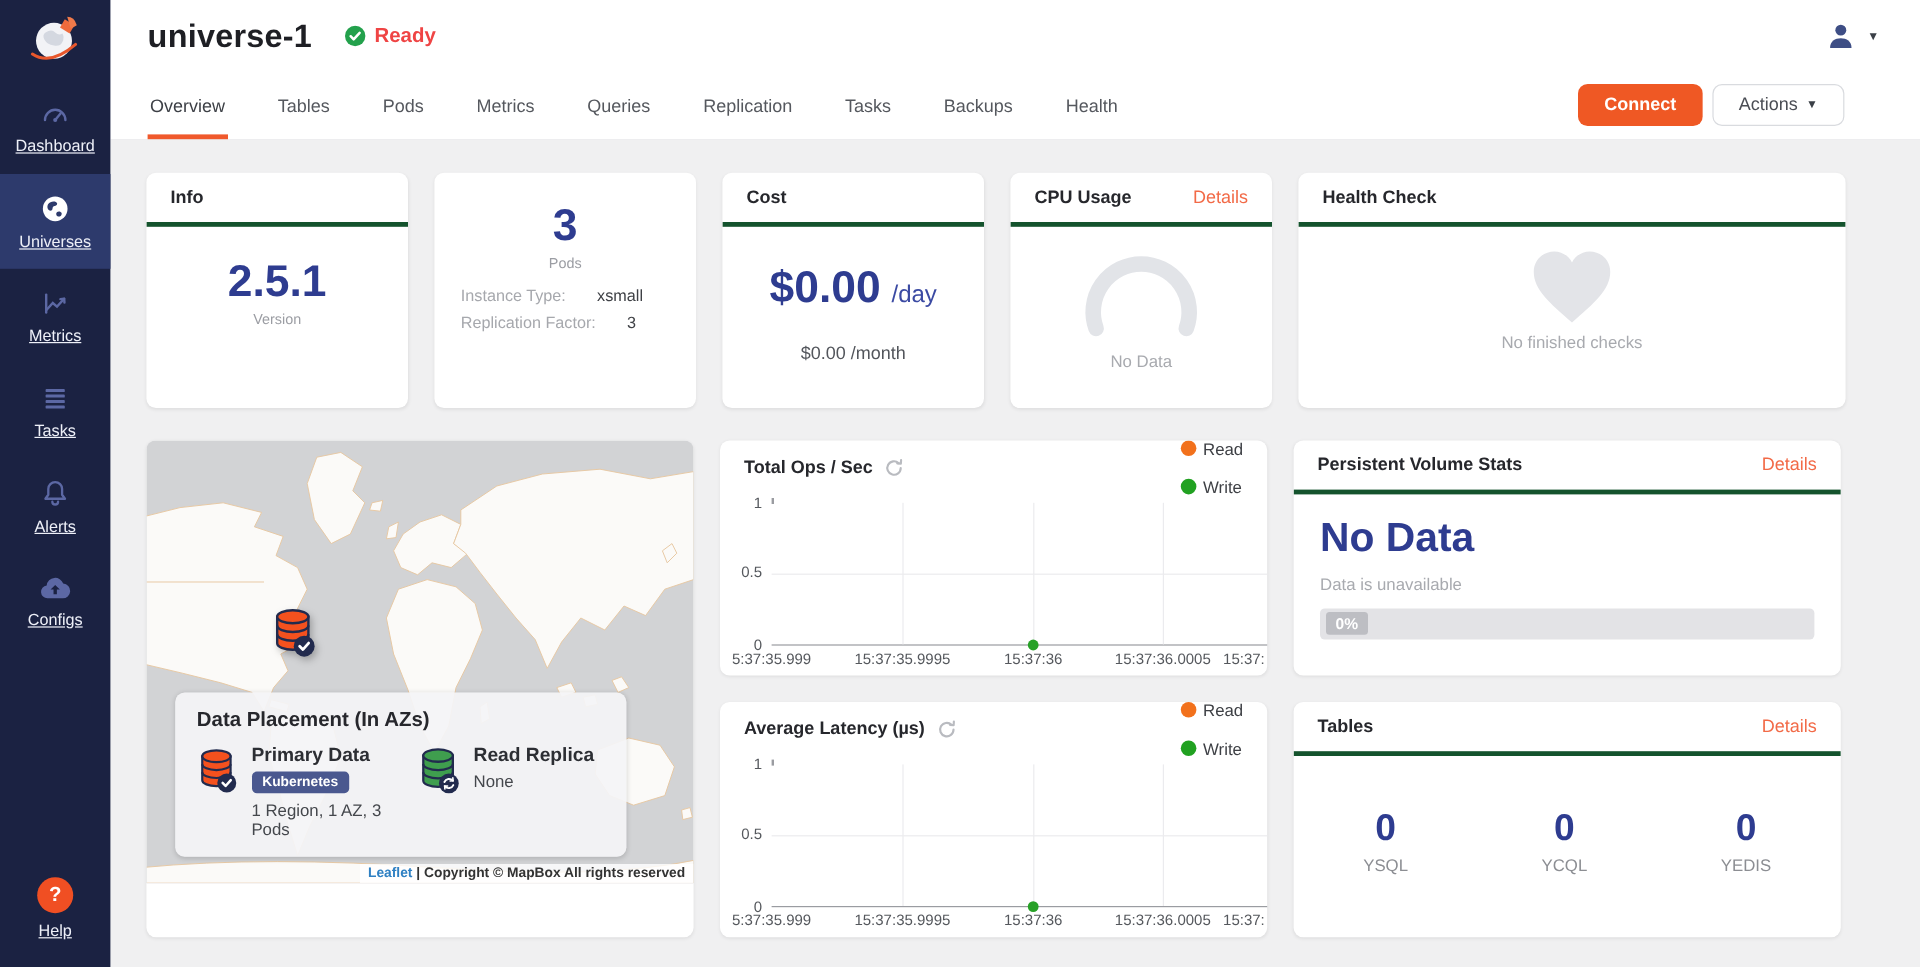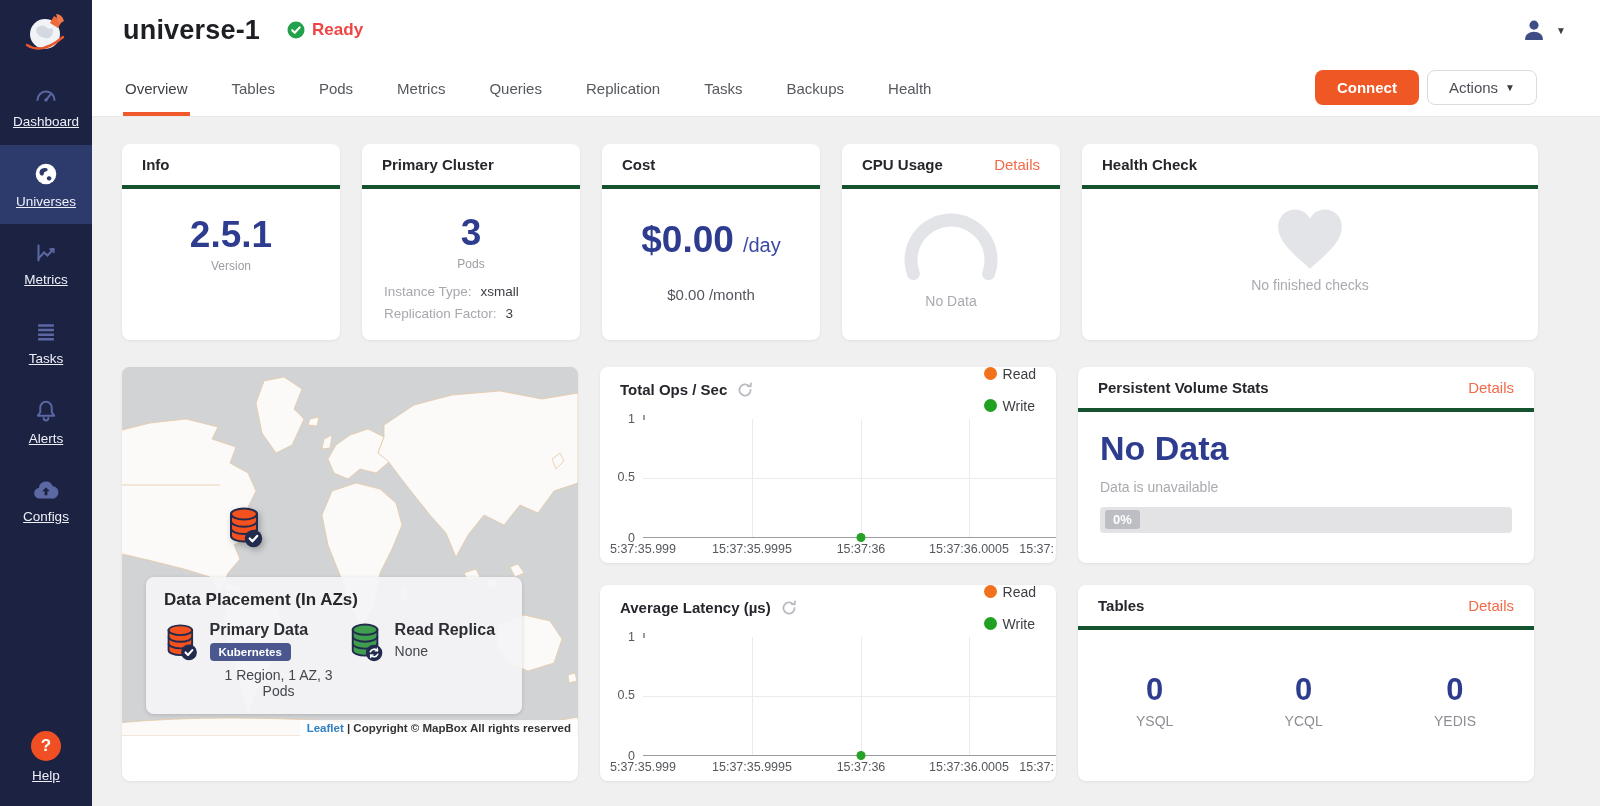--- a/index.html
+++ b/index.html
@@ -51,21 +51,21 @@
   .h414 { height:414px; }
   .card-h { display:flex; align-items:center; justify-content:space-between; padding:0 20px;
     height:45px; font-size:15px; font-weight:bold; color:#26272c; border-bottom:4px solid #14532d; }
   .card-h.no-line { border-bottom:none; }
   .details-link { font-weight:normal; color:#f26a47; font-size:15px; cursor:pointer; }
 
   .center-body { text-align:center; padding-top:26px; }
   .big-num { font-size:37px; font-weight:bold; color:#2e3c90; line-height:1.1; }
   .big-label { font-size:12px; color:#9b9da3; margin-top:3px; }
   .kv-rows { margin:13px 22px 0; }
-  .kv { display:flex; gap:9px; font-size:13.5px; margin-bottom:7px; }
+  .kv { display:flex; gap:26px; font-size:13.5px; margin-bottom:7px; }
   .kv .k { color:#a6a8ad; } .kv .v { color:#3e4045; }
 
   .cost-line { display:flex; align-items:baseline; justify-content:center; gap:9px; padding-top:30px; }
   .cost-val { font-size:37px; font-weight:bold; color:#2e3c90; }
   .cost-unit { font-size:20px; color:#3b4aa3; }
   .cost-sub { text-align:center; font-size:15px; color:#53565c; margin-top:25px; }
 
   .empty-txt { text-align:center; font-size:14px; color:#a8aaaf; }
   .gauge-wrap { display:flex; justify-content:center; margin-top:16px; }
   .heart-wrap { display:flex; justify-content:center; margin-top:16px; }
@@ -78,21 +78,21 @@
   .dp-panel { position:absolute; left:24px; bottom:22px; width:376px; background:rgba(244,244,246,.93);
     border-radius:8px; padding:13px 18px 15px; box-shadow:0 1px 4px rgba(0,0,0,.15); }
   .dp-title { font-size:17px; font-weight:bold; color:#26272c; margin-bottom:11px; }
   .dp-row { display:flex; }
   .dp-group { display:flex; gap:11px; }
   .dp-group.first { width:54%; }
   .dp-name { font-size:16px; font-weight:bold; color:#2c2e33; }
   .dp-sub { font-size:14px; color:#44474c; margin-top:4px; }
   .k8s-badge { display:inline-block; background:#4a588f; color:#fff; font-size:11.5px; font-weight:bold;
     border-radius:4px; padding:3px 9px; margin-top:4px; }
-  .dp-caption { font-size:14px; color:#44474c; margin-top:6px;text-align:center; }
+  .dp-caption { font-size:14px; color:#44474c; margin-top:6px; }
   .attribution { position:absolute; right:0; bottom:0; background:rgba(255,255,255,.82);
     font-size:11.5px; font-weight:bold; color:#333; padding:2px 7px; }
   .attribution .leaf { color:#2f80c3; cursor:pointer; }
 
   
   .chart-title-grp { display:flex; align-items:center; gap:10px; }
   .legend { display:flex; gap:16px; font-weight:normal;flex-direction:column; }
   .leg-item { display:flex; align-items:center; gap:6px; font-size:14px; color:#3e4045; cursor:pointer; }
   .dot { width:13px; height:13px; border-radius:50%; }
   .plot { position:relative; margin:7px -22px 0 43px; height:119px; border-bottom:1.5px solid #9a9ca1; }
@@ -251,23 +251,20 @@
         <div class="card-h">
             <span>Info</span>
           </div>
         <div class="center-body">
           <div class="big-num">2.5.1</div>
           <div class="big-label">Version</div>
         </div>
       </div>
 
       <div class="card h196">
-        <div class="card-h">
-            <span>Primary Cluster</span>
-          </div>
         <div class="center-body" style="padding-top:24px;">
           <div class="big-num">3</div>
           <div class="big-label">Pods</div>
         </div>
         <div class="kv-rows">
           <div class="kv">
             <span class="k">Instance Type:</span>
             <span class="v">xsmall</span>
           </div>
           <div class="kv">

